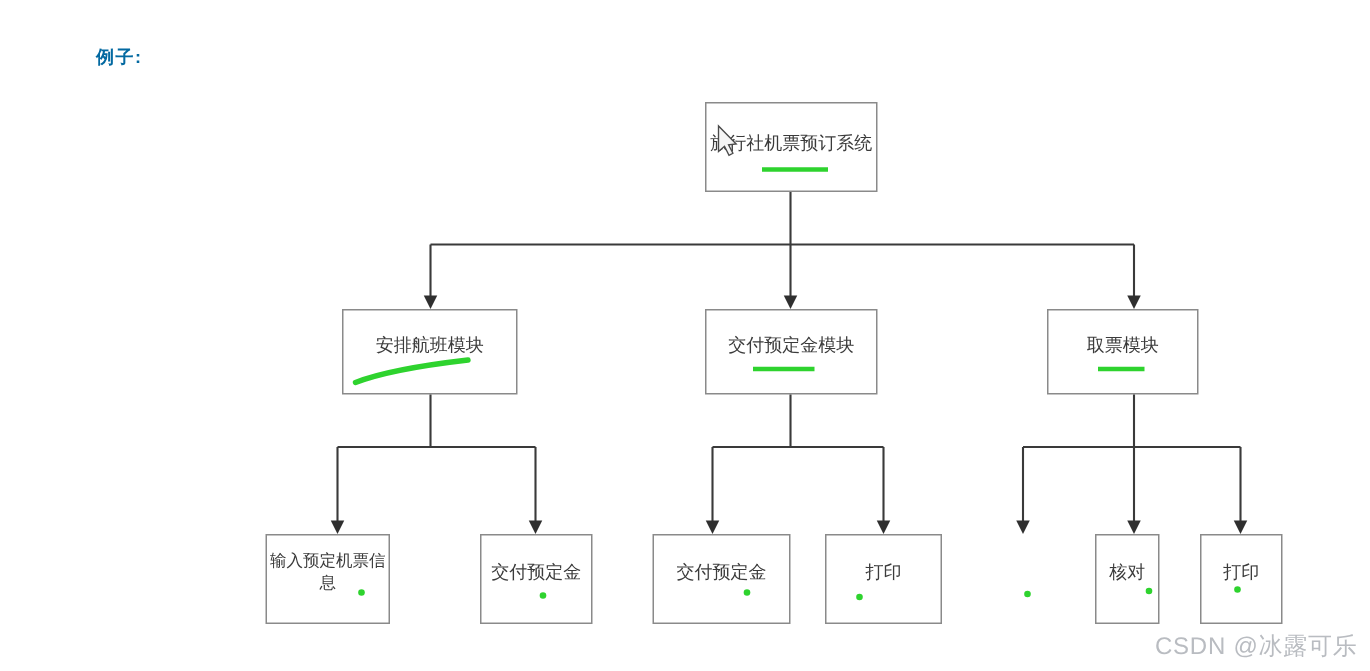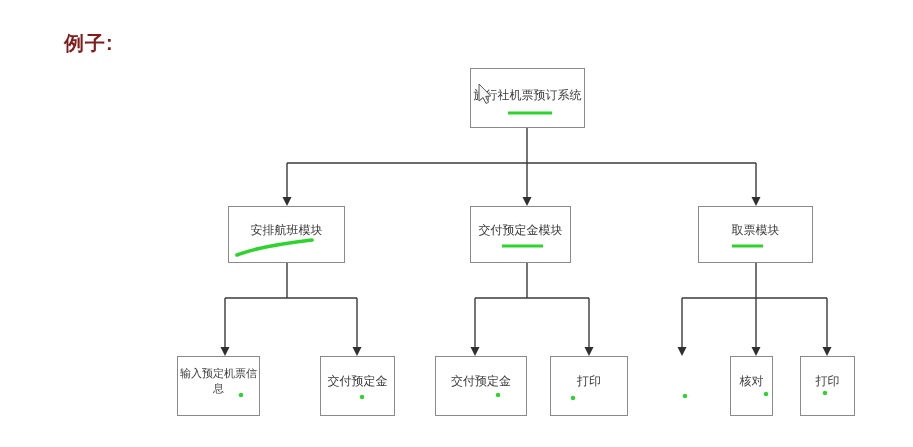--- a/index.html
+++ b/index.html
@@ -5,21 +5,21 @@
   html,body{margin:0;padding:0;background:#ffffff;}
   .canvas{
     position:relative;
     width:913px;height:447px;
     background:#ffffff;
     overflow:hidden;
     font-family:"Liberation Sans","DejaVu Sans",sans-serif;
   }
   .heading{
     position:absolute;left:64px;top:30px;
-    font-size:20px;font-weight:bold;color:#7f1d1d;
+    font-size:12px;font-weight:bold;color:#0369a1;
     letter-spacing:1px;
   }
   .node{
     position:absolute;
     box-sizing:border-box;
     border:1px solid #8a8a8a;
     background:#ffffff;
     display:flex;align-items:center;justify-content:center;
     font-size:12px;color:#3b3b3b;
     text-align:center;
@@ -46,24 +46,24 @@
 
   <div class="heading">例子:</div>
 
   <div class="node root" style="left:470px;top:68px;width:115px;height:60px">
     <span>旅行社机票预订系统</span>
   </div>
 
   <div class="node mod" style="left:228px;top:206px;width:117px;height:57px">
     <span>安排航班模块</span>
   </div>
-  <div class="node mod" style="left:470px;top:206px;width:101px;height:57px">
+  <div class="node mod" style="left:470px;top:206px;width:115px;height:57px">
     <span>交付预定金模块</span>
   </div>
-  <div class="node mod" style="left:698px;top:206px;width:115px;height:57px">
+  <div class="node mod" style="left:698px;top:206px;width:101px;height:57px">
     <span>取票模块</span>
   </div>
 
   <div class="node leaf small" style="left:177px;top:356px;width:83px;height:60px">
     <span>输入预定机票信息</span>
   </div>
   <div class="node leaf" style="left:320px;top:356px;width:75px;height:60px">
     <span>交付预定金</span>
   </div>
   <div class="node leaf" style="left:435px;top:356px;width:92px;height:60px">
@@ -131,14 +131,15 @@
         <circle cx="573" cy="398" r="2.2"></circle>
         <circle cx="685" cy="396" r="2.2"></circle>
         <circle cx="766" cy="394" r="2.2"></circle>
         <circle cx="825" cy="393" r="2.2"></circle>
       </g>
     </g>
 
     <path d="M479,84 L479,101 L483,97.5 L486,103.5 L488.6,102.2 L485.7,96.5 L490.8,96 Z" fill="#f5f5f5" stroke="#4a4a4a" stroke-width="0.9"></path>
   </svg>
 
+  <div class="watermark">CSDN @冰露可乐</div>
 
 </div>
 
 </body></html>

